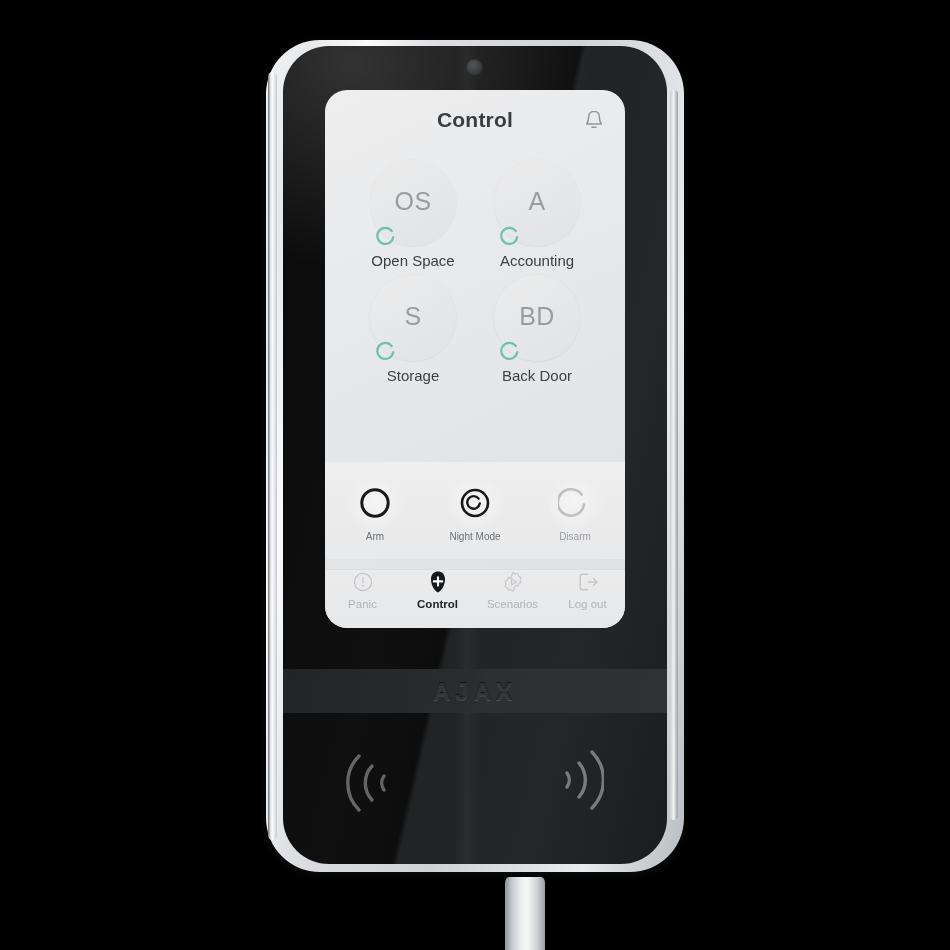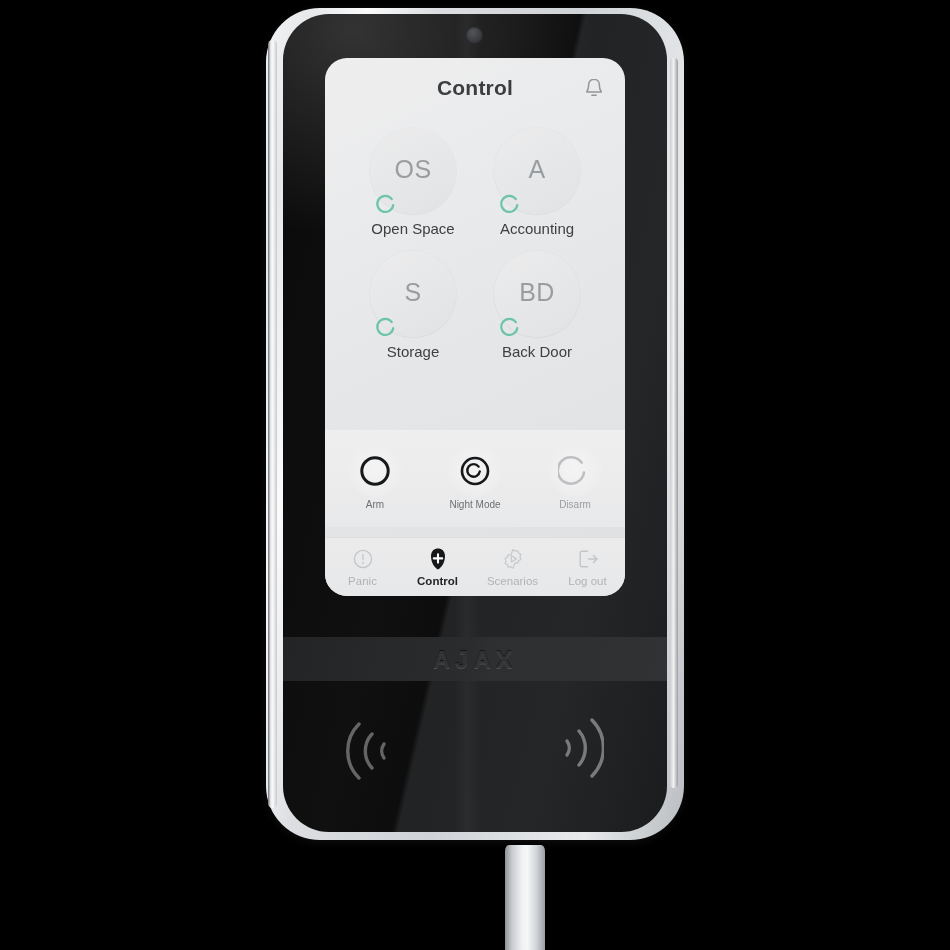--- a/index.html
+++ b/index.html
@@ -1,18 +1,18 @@
 <!DOCTYPE html>
 <html><head>
 <meta charset="utf-8">
 <style>
   html,body{margin:0;padding:0;background:#000;}
   body{width:950px;height:950px;overflow:hidden;font-family:"Liberation Sans",sans-serif;}
 
-  .stage{position:relative;width:950px;height:771px;background:#000;}
+  .stage{position:relative;width:950px;height:771px;background:#000;margin-top:32px;}
 
   
   .stand{
     position:absolute; left:505px; top:845px; width:40px; height:110px;
     background:linear-gradient(90deg,#8f9296 0%,#c9ccd0 18%,#eef0f2 42%,#f6f7f8 55%,#d2d5d9 78%,#9a9da1 100%);
     border-radius:4px/6px;
   }
 
   
   .device{
@@ -63,21 +63,21 @@
     font-size:21px; font-weight:700; color:#3b3d40; letter-spacing:.2px;
   }
   .bell{
     position:absolute; right:20px; top:18px; width:22px; height:24px;
     opacity:.62;
   }
 
   
   .groups{
     position:relative; padding:12px 26px 0 26px;
-    display:grid; grid-template-columns:1fr 1fr; row-gap:14px;
+    display:grid; grid-template-columns:1fr 1fr; row-gap:6px;
   }
   .group{ position:relative; text-align:center; }
   .g-circle{
     position:relative; width:86px; height:86px; margin:0 auto;
     border-radius:50%;
     background:linear-gradient(150deg,#ececed 0%,#e6e7e8 55%,#e1e2e3 100%);
     box-shadow:0 1px 2px rgba(0,0,0,0.045), 0 0 0 1px rgba(0,0,0,0.018);
     display:flex; align-items:center; justify-content:center;
   }
   .g-abbr{
@@ -104,21 +104,21 @@
     display:flex; align-items:center; justify-content:center;
     background:radial-gradient(circle at 50% 45%, #f4f4f5 0%, #eeeeef 62%, rgba(238,238,239,0) 75%);
   }
   .act-label{ margin-top:1px; font-size:10px; color:#9b9ea1; }
   .act-label.on{ color:#6d7073; }
 
   
   .navbar{
     position:absolute; left:0; right:0; bottom:0; height:58px;
     background:linear-gradient(180deg,#ebebec 0%,#e7e8e9 100%);
-    display:flex; align-items:center; justify-content:space-around;
+    display:flex; align-items:flex-start; justify-content:space-around;
     border-top:1px solid rgba(0,0,0,0.045);
   }
   .nav{ width:70px; text-align:center; }
   .nav-ico{ height:24px; display:flex; align-items:center; justify-content:center; }
   .nav-label{ margin-top:4px; font-size:11.5px; color:#b1b4b7; }
   .nav.active .nav-label{ color:#232528; font-weight:700; }
 
   
   .logo-band{
     position:absolute; left:283px; top:637px; width:384px; height:44px;

